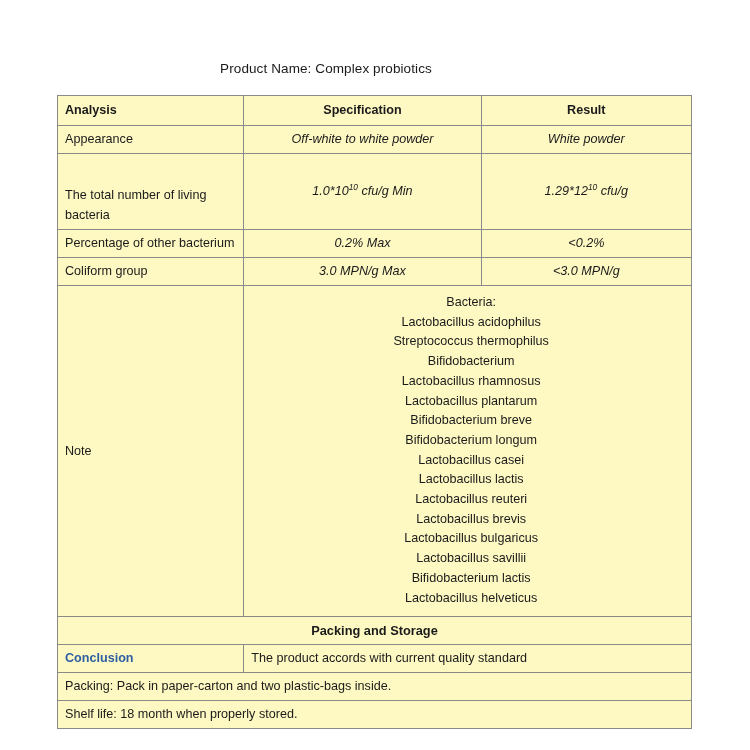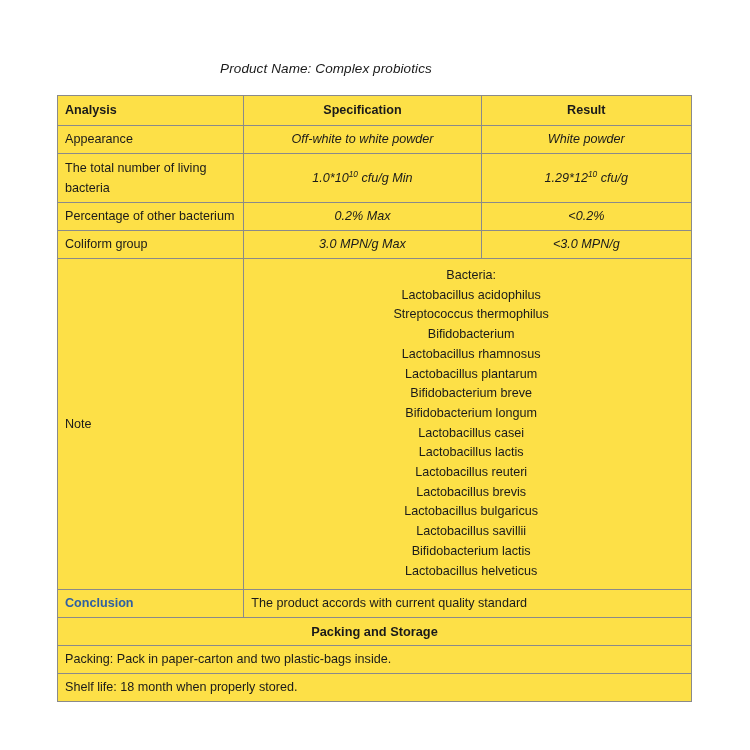--- a/index.html
+++ b/index.html
@@ -27,40 +27,39 @@
   .doc-title {
     position: absolute;
     top: 60px;
     left: 0;
     width: 652px;
     text-align: center;
     font-size: 13.5px;
     line-height: 18px;
     color: #1a1a1a;
     letter-spacing: 0.1px;
-    font-style: italic;
   }
 
   
   .coa-table {
     position: absolute;
     left: 57px;
     top: 95px;
     width: 635px;
     border-collapse: collapse;
     table-layout: fixed;
     font-size: 12.6px;
     color: #1a1a1a;
   }
   .coa-table td, .coa-table th {
     border: 1px solid #8a8a8a;
     padding: 0;
     vertical-align: middle;
     font-weight: normal;
-    background: #fde047;
+    background: #fef9c3;
   }
 
   .col-analysis { width: 186px; }
   .col-spec     { width: 237px; }
   .col-result   { width: 210px; }
 
   .cell {
     padding: 5px 7px;
     line-height: 17px;
   }
@@ -78,20 +77,21 @@
   .cell-head.center { text-align: center; }
 
   
   .r-head td  { height: 19px; }
   .r-norm td  { height: 17px; }
   .r-tall td  { height: 40px; }
 
   .two-line {
     padding: 4px 7px;
     line-height: 20px;
+    margin-top: 27px;
   }
 
   sup {
     font-size: 8.4px;
     vertical-align: super;
     line-height: 0;
   }
 
   
   .note-label {
@@ -233,36 +233,36 @@
             <div>Lactobacillus brevis</div>
             <div>Lactobacillus bulgaricus</div>
             <div>Lactobacillus savillii</div>
             <div>Bifidobacterium lactis</div>
             <div>Lactobacillus helveticus</div>
           </div>
         </td>
       </tr>
 
       <tr class="r-norm">
+        <td colspan="3">
+          <div class="section-bar">Packing and Storage</div>
+        </td>
+      </tr>
+
+      <tr class="r-norm">
         <td>
           <div class="conclusion-label">Conclusion</div>
         </td>
         <td colspan="2">
           <div class="conclusion-text">The product accords with current quality standard</div>
         </td>
       </tr>
 
       <tr class="r-norm">
         <td colspan="3">
-          <div class="section-bar">Packing and Storage</div>
-        </td>
-      </tr>
-
-      <tr class="r-norm">
-        <td colspan="3">
           <div class="storage-line">Packing: Pack in paper-carton and two plastic-bags inside.</div>
         </td>
       </tr>
 
       <tr class="r-norm">
         <td colspan="3">
           <div class="storage-line">Shelf life: 18 month when properly stored.</div>
         </td>
       </tr>
 

